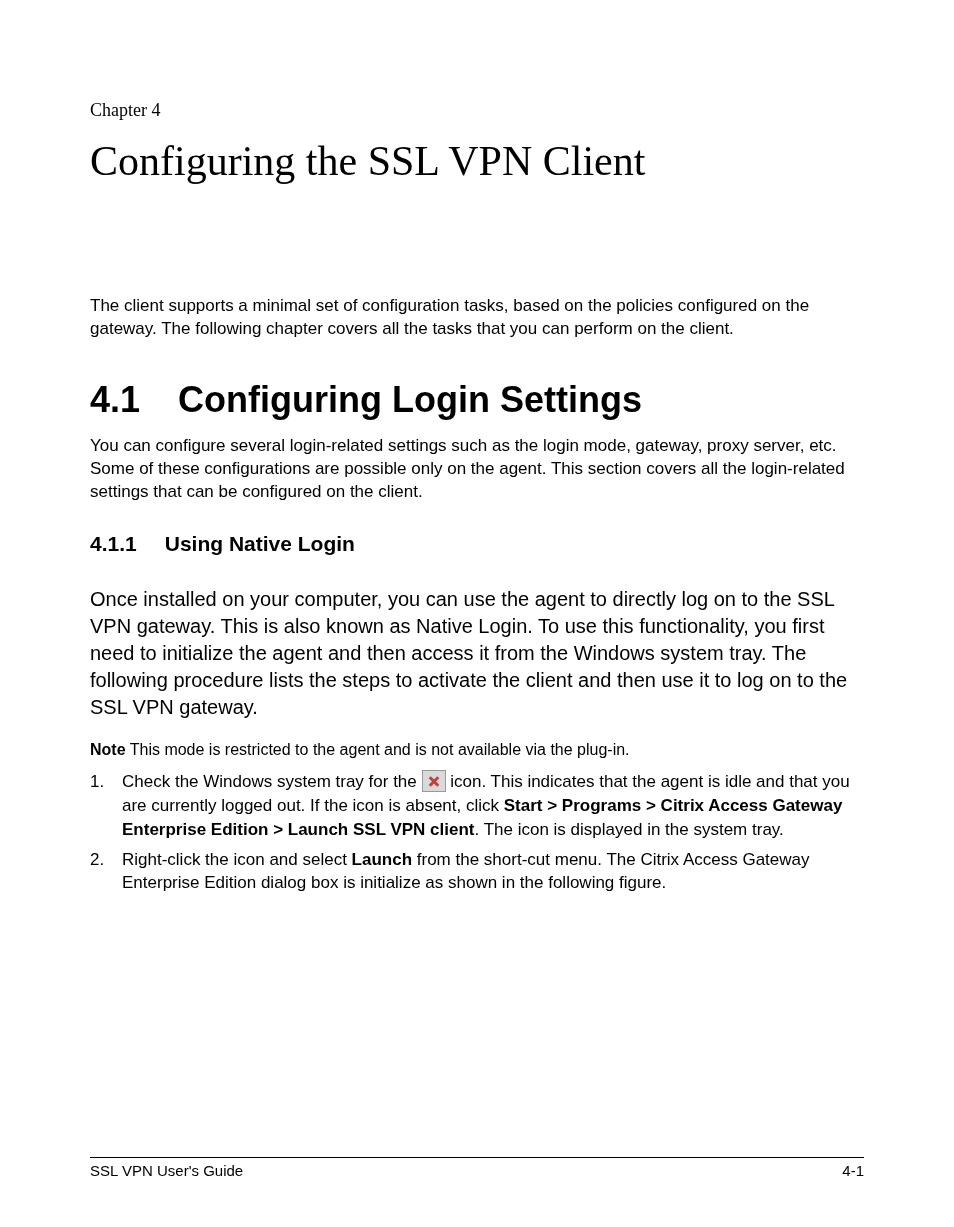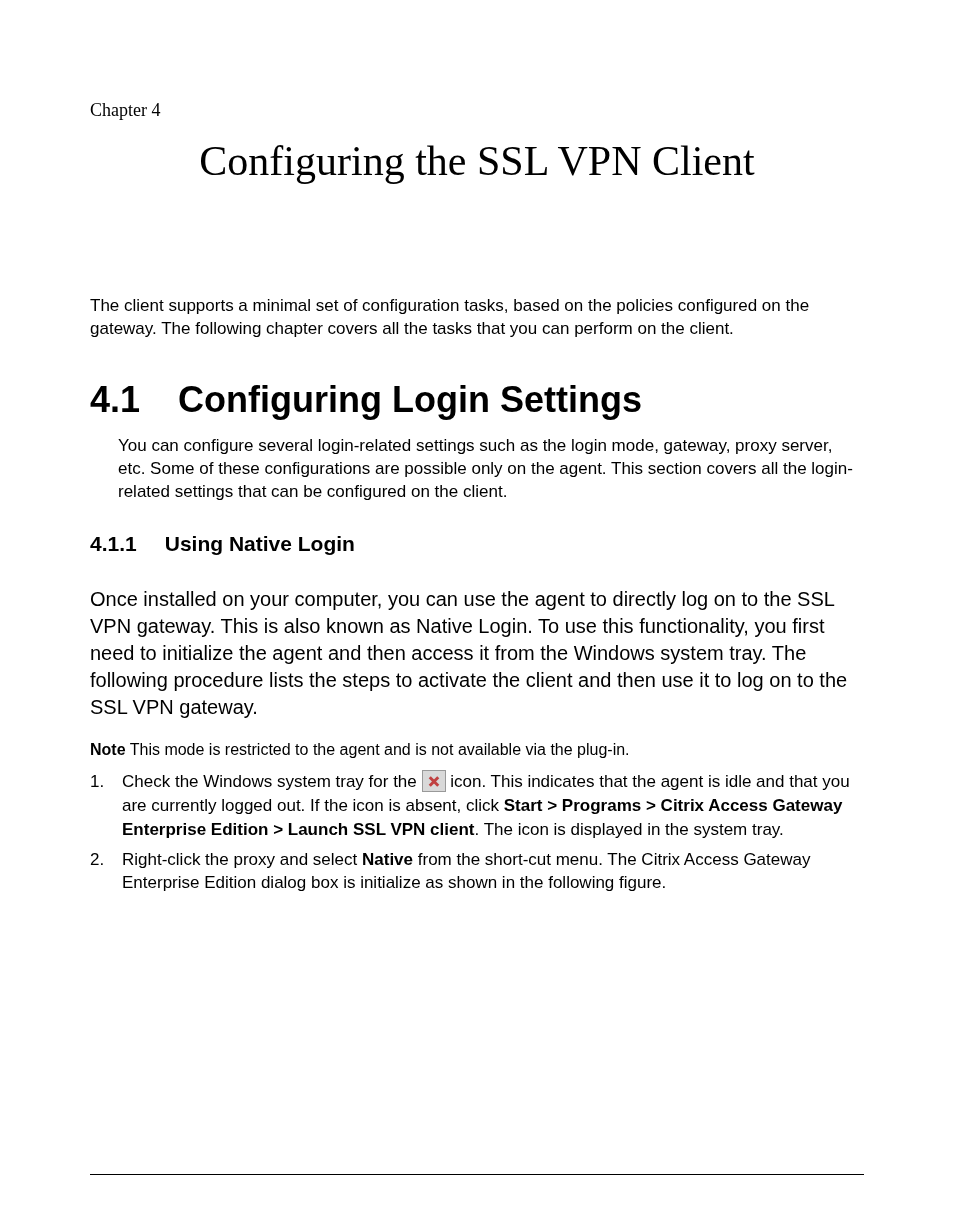--- a/index.html
+++ b/index.html
@@ -19,42 +19,40 @@
   .chapter-label {
     font-family: Georgia, 'Times New Roman', serif;
     font-size: 18px;
     margin-bottom: 16px;
   }
   .chapter-title {
     font-family: Georgia, 'Times New Roman', serif;
     font-size: 42px;
     font-weight: normal;
     margin-bottom: 110px;
-    text-align: center;
   }
   .intro-para {
     font-size: 17px;
     line-height: 1.35;
     margin-bottom: 38px;
   }
   .section-heading {
     font-size: 36px;
     font-weight: bold;
     font-family: Verdana, Geneva, sans-serif;
     margin-bottom: 14px;
   }
   .section-number {
     display: inline-block;
     margin-right: 38px;
   }
   .section-para {
     font-size: 17px;
     line-height: 1.35;
     margin-bottom: 28px;
-    margin-left: 28px;
   }
   .subsection-heading {
     font-size: 21px;
     font-weight: bold;
     font-family: Verdana, Geneva, sans-serif;
     margin-bottom: 30px;
   }
   .subsection-number {
     display: inline-block;
     margin-right: 28px;
@@ -168,19 +166,23 @@
 
 <p class="note-line">
   <span class="bold">Note</span><span> This mode is restricted to the agent and is not available via the plug-in.</span>
 </p>
 
 <ol class="steps">
   <li>
     <span class="step-inline-1a">Check the Windows system tray for the </span><span class="tray-icon"><span class="tray-icon-inner"></span></span><span> icon. This indicates that the agent is idle and that you are currently logged out. If the icon is absent, click </span><span class="bold">Start &gt; Programs &gt; Citrix Access Gateway Enterprise Edition &gt; Launch SSL VPN client</span><span>. The icon is displayed in the system tray.</span>
   </li>
   <li>
-    <span>Right-click the proxy and select </span><span class="bold">Native</span><span> from the short-cut menu. The Citrix Access Gateway Enterprise Edition dialog box is initialize as shown in the following figure.</span>
+    <span>Right-click the icon and select </span><span class="bold">Launch</span><span> from the short-cut menu. The Citrix Access Gateway Enterprise Edition dialog box is initialize as shown in the following figure.</span>
   </li>
 </ol>
 
 <div class="footer">
   <div class="footer-line"></div>
+  <div class="footer-row">
+    <span>SSL VPN User's Guide</span>
+    <span>4-1</span>
+  </div>
 </div>
 
 </body></html>

